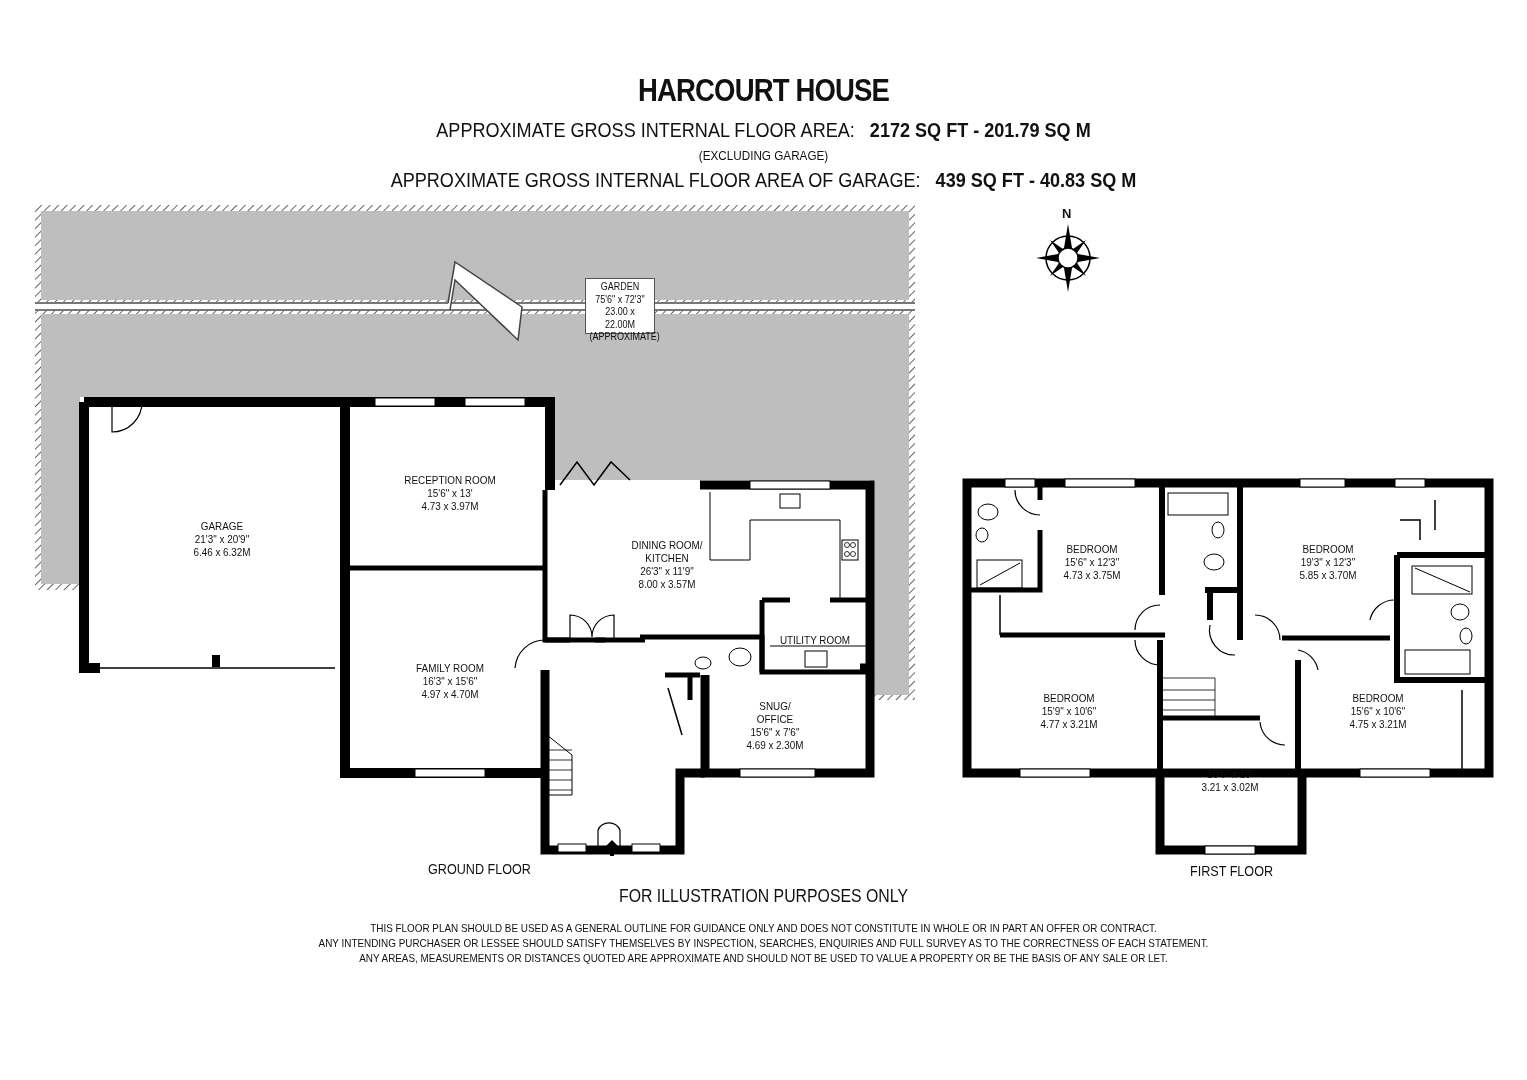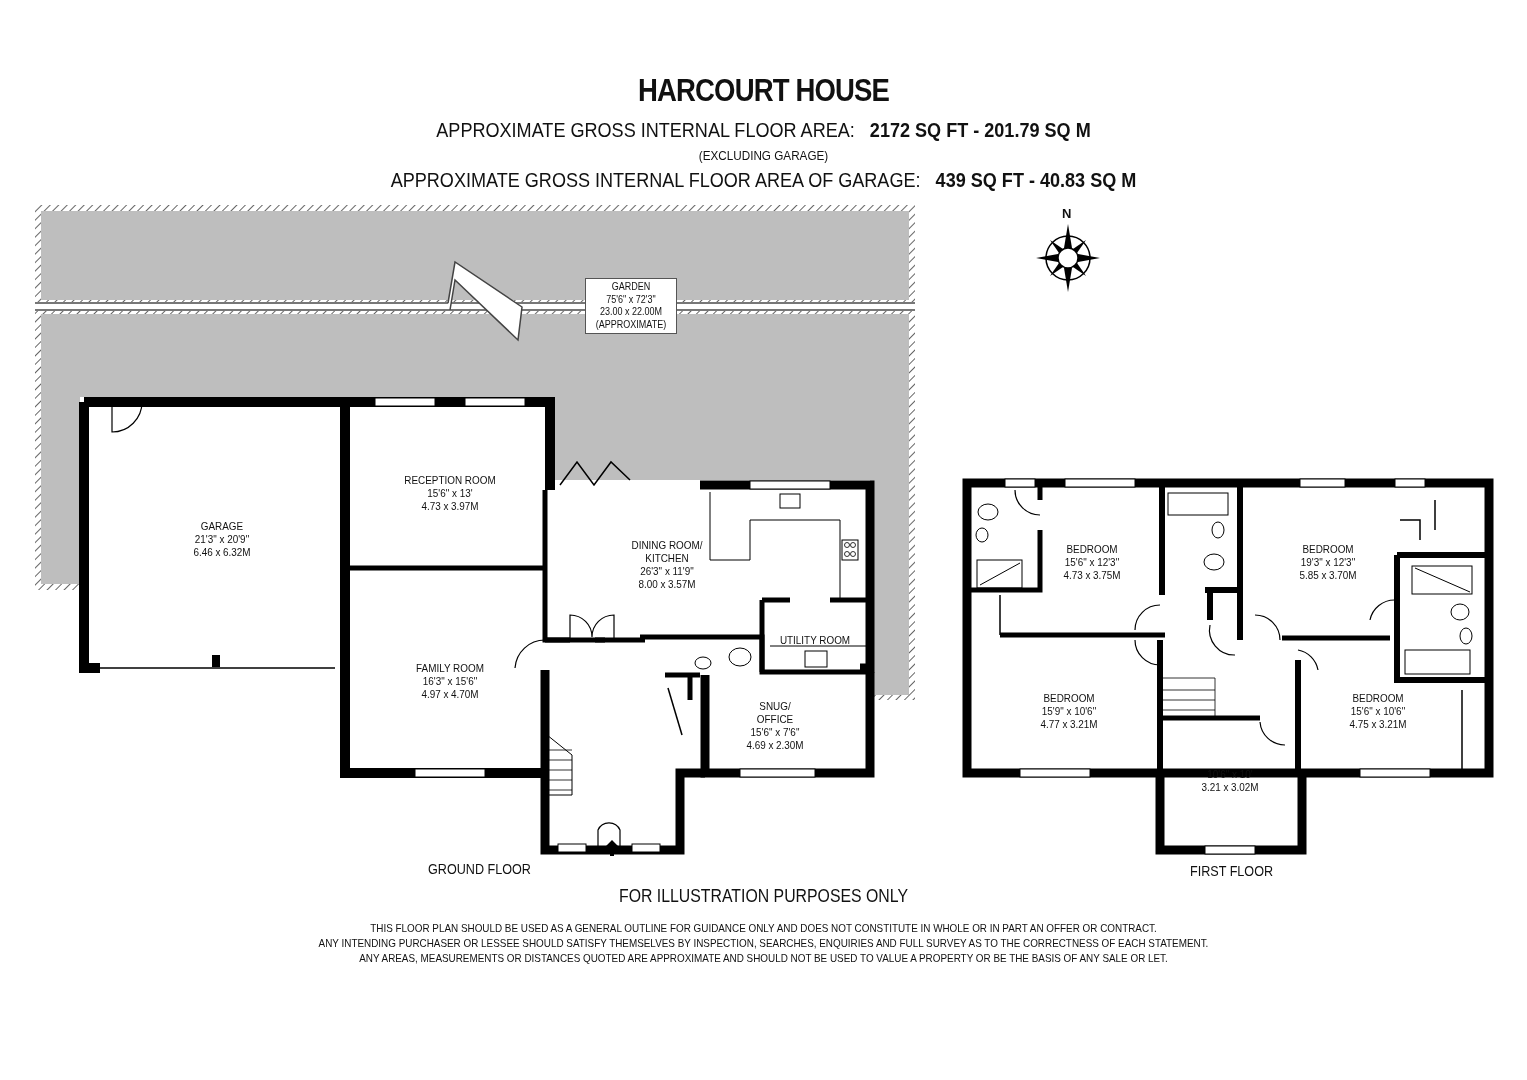--- a/index.html
+++ b/index.html
@@ -7,21 +7,21 @@
   .abs { position:absolute; }
   .title { left:0; width:1527px; top:72px; text-align:center; font-weight:bold; font-size:32px; letter-spacing:-1px; transform:scaleX(0.86); transform-origin:center; }
   .area-line { left:0; width:1527px; text-align:center; font-size:21px; transform:scaleX(0.86); transform-origin:center; white-space:nowrap; }
   .area-line b { font-weight:bold; }
   .excl { left:0; width:1527px; top:148px; text-align:center; font-size:13px; transform:scaleX(0.9); transform-origin:center; }
   svg#plan { position:absolute; left:0; top:0; }
   .room-label { position:absolute; text-align:center; font-size:11px; line-height:13px; transform:translateX(-50%) scaleX(0.9); white-space:nowrap; }
   .floor-label { position:absolute; font-size:14px; transform:scaleX(0.9); transform-origin:left; white-space:nowrap; }
   .illus { left:0; width:1527px; top:886px; text-align:center; font-size:18px; transform:scaleX(0.88); transform-origin:center; }
   .disc { left:0; width:1527px; text-align:center; font-size:11.5px; transform:scaleX(0.86); transform-origin:center; white-space:nowrap; }
-  .garden-box { position:absolute; left:585px; top:278px; width:92px; height:56px; background:#fff; border:1px solid #555; text-align:center; font-size:10px; line-height:12.5px; padding-top:2px; box-sizing:border-box; }
+  .garden-box { position:absolute; left:585px; top:278px; width:70px; height:56px; background:#fff; border:1px solid #555; text-align:center; font-size:10px; line-height:12.5px; padding-top:2px; box-sizing:border-box; }
   .garden-box span { display:block; transform:scaleX(0.9); }
   .compass-n { position:absolute; left:1062px; top:206px; font-weight:bold; font-size:13px; }
 </style>
 </head>
 <body>
 
 <div class="abs title">HARCOURT HOUSE</div>
 <div class="abs area-line" style="top:118px;">
   <span>APPROXIMATE GROSS INTERNAL FLOOR AREA:</span>&nbsp;&nbsp;
   <b>2172 SQ FT  -  201.79 SQ M</b>

